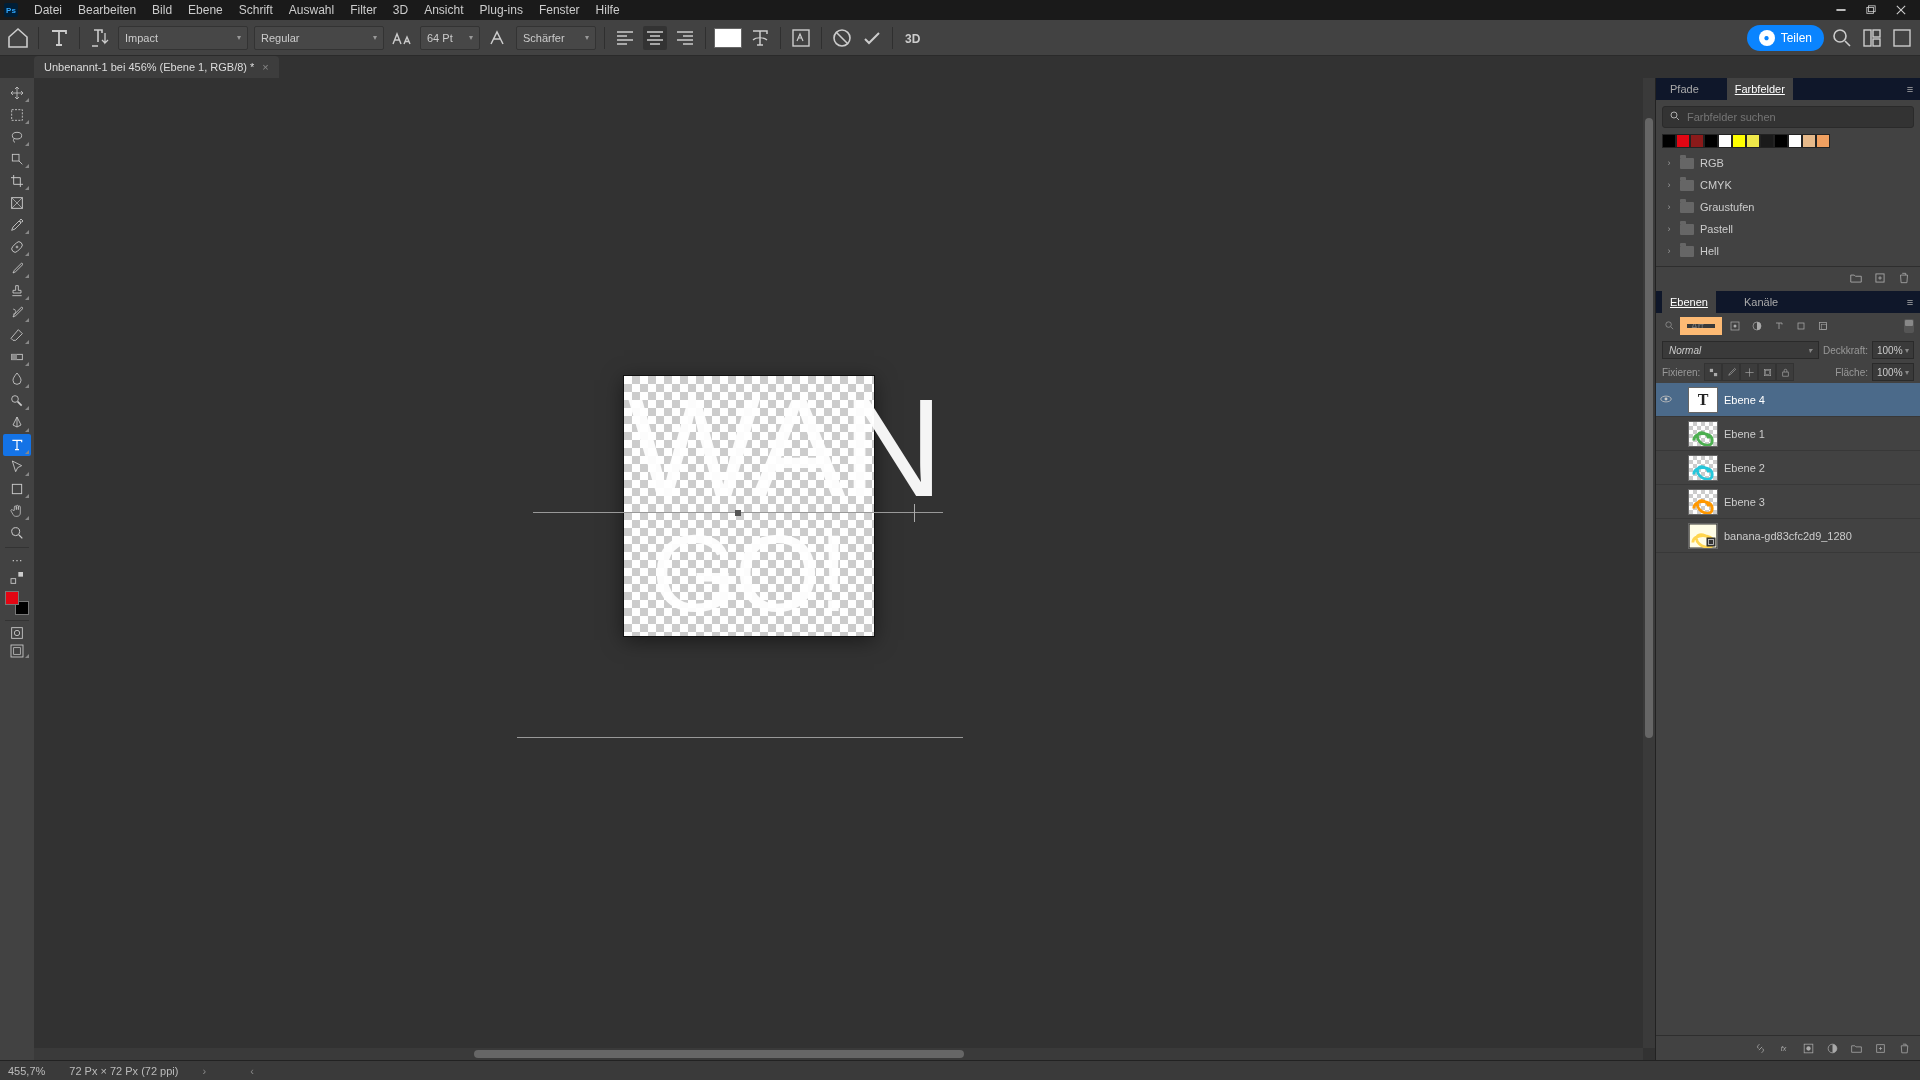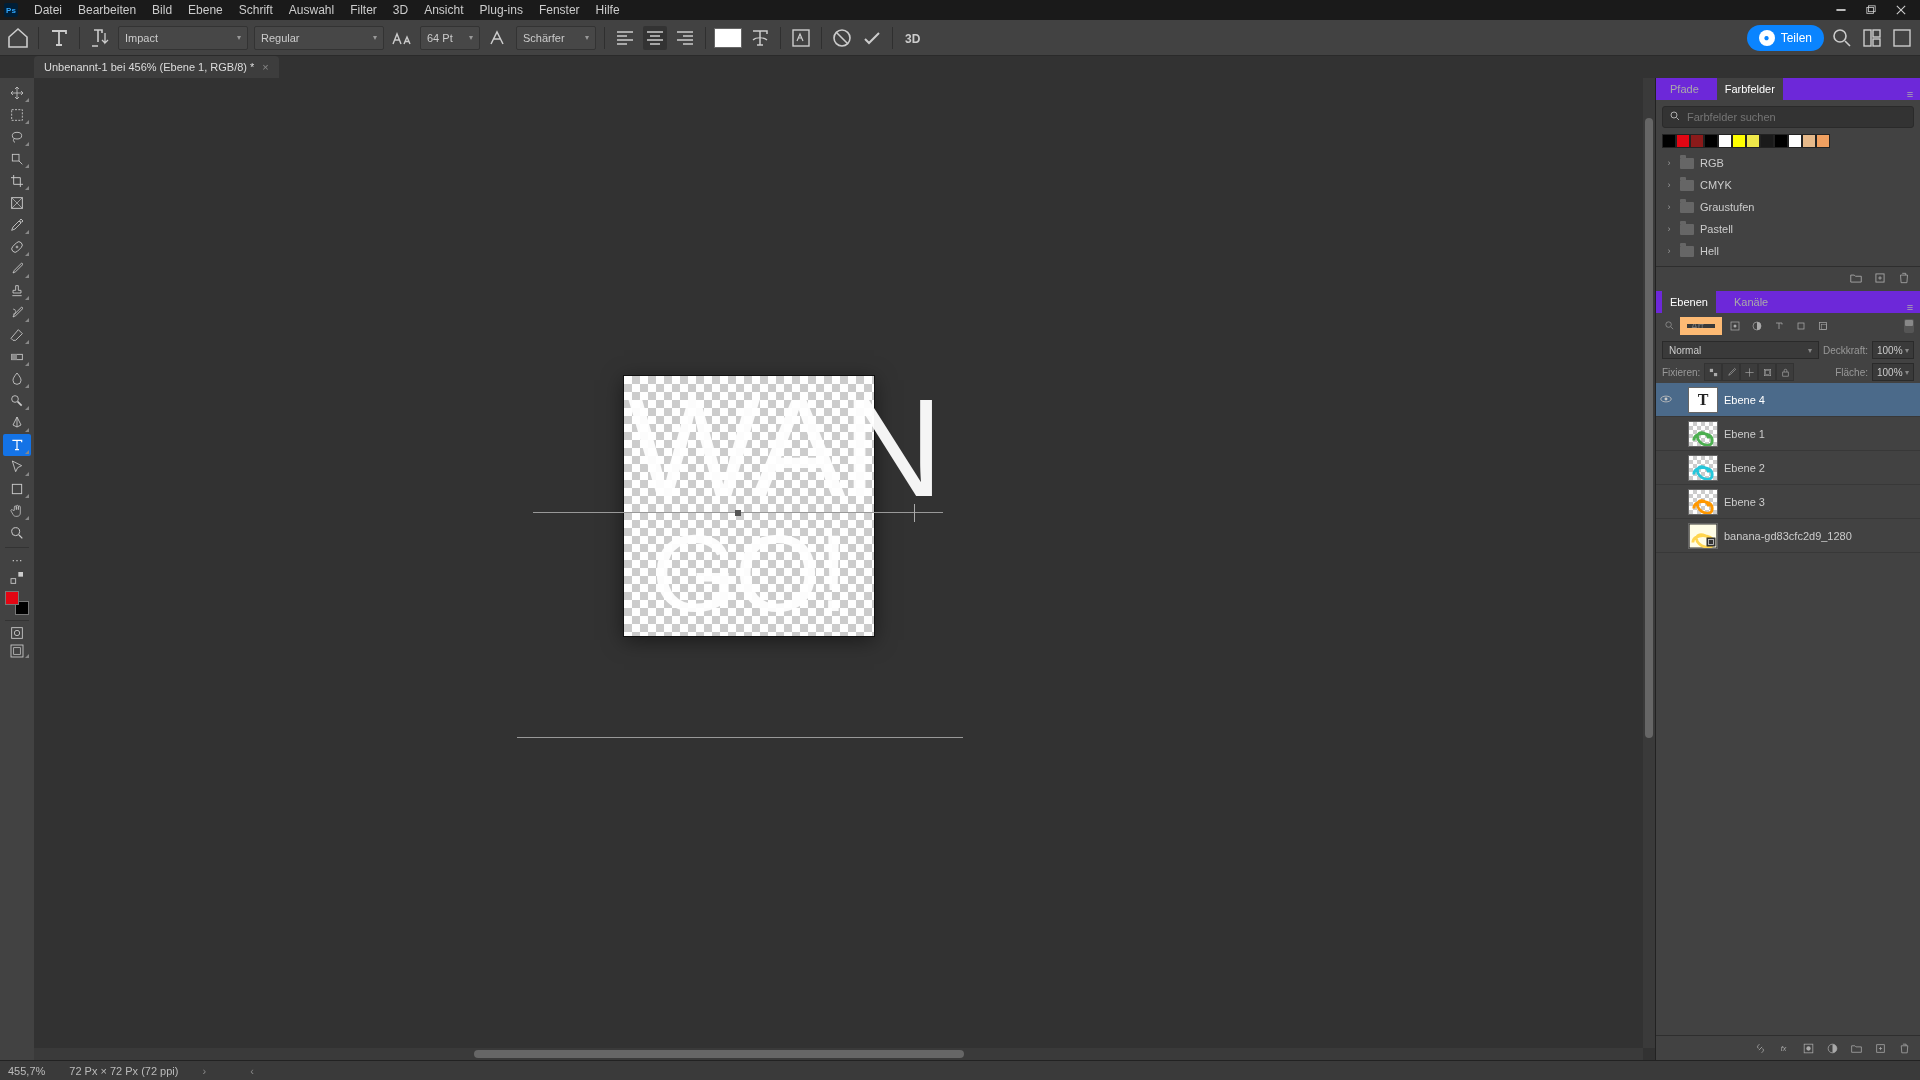--- a/index.html
+++ b/index.html
@@ -52,23 +52,23 @@
 .text-baseline { position: absolute; height: 1px; background: #999; }
 .text-handle { position: absolute; width: 6px; height: 6px; background: #555; transform: translate(-50%,-50%); }
 .text-cursor { position: absolute; width: 1px; height: 18px; background: #aaa; }
 .scroll-x { position: absolute; left: 0; right: 12px; bottom: 0; height: 12px; background: #3a3a3a; }
 .scroll-x .thumb { position: absolute; top: 2px; height: 8px; background: #666; border-radius: 4px; }
 .scroll-y { position: absolute; top: 0; bottom: 12px; right: 0; width: 12px; background: #3a3a3a; }
 .scroll-y .thumb { position: absolute; left: 2px; width: 8px; background: #666; border-radius: 4px; }
 
 
 .panels { width: 265px; background: #424242; display: flex; flex-direction: column; border-left: 1px solid #222; }
-.panel-tabs { display: flex; align-items: flex-end; height: 22px; background: #6d28d9; padding-left: 6px; gap: 10px; }
+.panel-tabs { display: flex; align-items: center; height: 22px; background: #0f172a; padding-left: 6px; gap: 20px; }
 .panel-tab { padding: 0 8px; height: 22px; line-height: 22px; color: #aaa; font-size: 11px; }
-.panel-tab.active { background: #424242; color: #fff; }
+.panel-tab.active { background: #424242; color: #fff; text-decoration: underline; }
 .panel-menu { margin-left: auto; width: 20px; text-align: center; color: #aaa; }
 
 .swatch-search { margin: 6px; display: flex; align-items: center; background: #333; border: 1px solid #2a2a2a; border-radius: 3px; height: 22px; padding: 0 6px; gap: 6px; }
 .swatch-search input { flex: 1; background: transparent; border: none; color: #ccc; font-size: 11px; outline: none; }
 .swatch-row { display: flex; padding: 0 6px 4px; gap: 0; }
 .sw { width: 14px; height: 14px; border: 1px solid #222; }
 .folder-list { padding: 0 4px 4px; }
 .folder-item { display: flex; align-items: center; height: 22px; gap: 6px; color: #ccc; padding-left: 4px; }
 .folder-item .chev { font-size: 9px; color: #999; width: 10px; text-align: center; }
 .folder-item .fico { width: 14px; height: 11px; background: #666; border-radius: 1px; position: relative; }
@@ -79,21 +79,21 @@
 .layers-panel { flex: 1; display: flex; flex-direction: column; }
 .layer-search { display: flex; align-items: center; gap: 4px; padding: 4px 6px; }
 .layer-search .q { width: 14px; text-align: center; color: #999; }
 .layer-search input { width: 42px; background: #3a3a3a; border: 7px solid #fdba74; color: #ccc; font-size: 10px; height: 18px; padding: 0 4px; }
 .filter-icn { width: 18px; height: 18px; display: flex; align-items: center; justify-content: center; color: #aaa; }
 .filter-icn svg { width: 12px; height: 12px; }
 .toggle { margin-left: auto; width: 10px; height: 14px; background: #555; border-radius: 2px; position: relative; }
 .toggle::after { content: ""; position: absolute; left: 1px; top: 1px; width: 8px; height: 6px; background: #888; border-radius: 1px; }
 
 .blend-row, .lock-row { display: flex; align-items: center; padding: 2px 6px; gap: 4px; font-size: 10px; color: #999; }
-.blend-row .sel { flex: 1; background: #3a3a3a; border: 1px solid #2a2a2a; height: 18px; display: flex; align-items: center; padding: 0 6px; color: #ccc; }
+.blend-row .sel { flex: 1; background: #3a3a3a; border: 1px solid #2a2a2a; height: 18px; display: flex; align-items: center; padding: 0 6px; color: #ccc; font-style: italic; }
 .pct-input { width: 42px; background: #3a3a3a; border: 1px solid #2a2a2a; height: 18px; color: #ccc; padding: 0 4px; display: flex; align-items: center; justify-content: space-between; }
 .pct-input .car { font-size: 8px; color: #888; }
 .lock-row .locks { display: flex; gap: 0; }
 .lock-row .locks span { width: 18px; height: 18px; display: flex; align-items: center; justify-content: center; border: 1px solid #333; background: #3c3c3c; color: #aaa; }
 
 .layers-list { flex: 1; overflow-y: auto; }
 .layer { display: flex; align-items: center; height: 34px; border-bottom: 1px solid #383838; gap: 6px; }
 .layer.selected { background: #4b6a8a; color: #fff; }
 .vis { width: 20px; text-align: center; color: #bbb; }
 .thumb-box { width: 30px; height: 26px; background: #fff; border: 1px solid #666; display: flex; align-items: center; justify-content: center; font-family: serif; font-weight: 700; color: #222; font-size: 16px; overflow: hidden; margin-left: 6px; }

